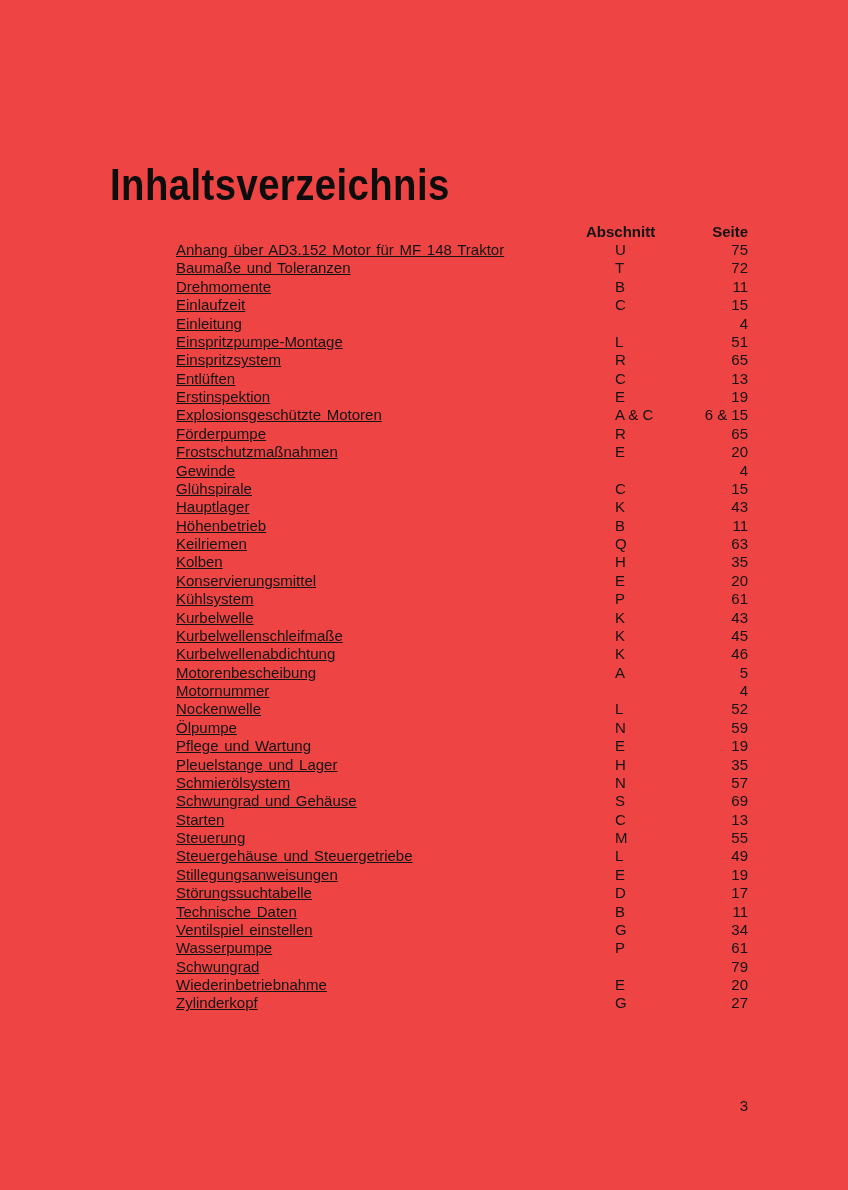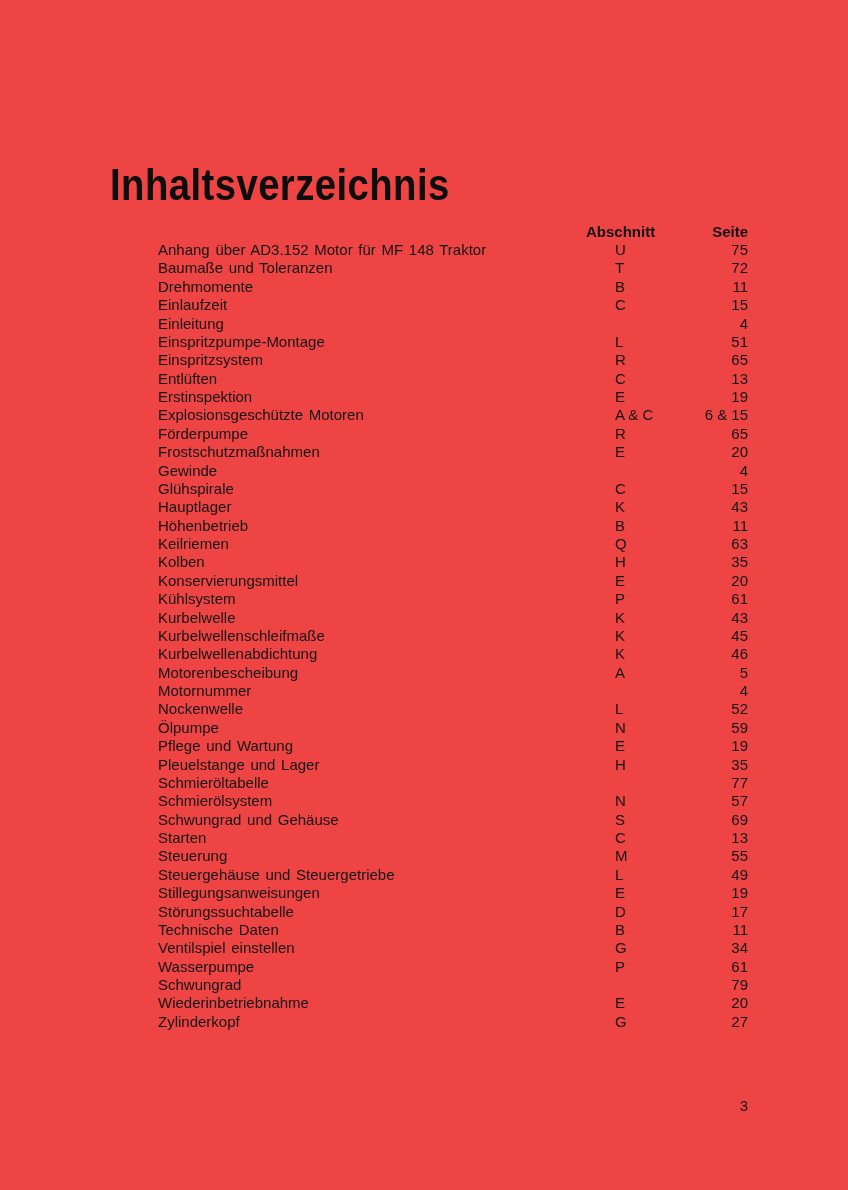--- a/index.html
+++ b/index.html
@@ -67,22 +67,23 @@
   }
   .toc-row {
     position: relative;
     height: 18.38px;
     font-size: 15px;
     line-height: 18.38px;
     word-spacing: 1.5px;
   }
   .c-title {
     position: absolute;
-    left: 158px;
-    white-space: nowrap;
+    left: 176px;
+    white-space: nowrap;
+    text-decoration: underline;
   }
   .c-sec {
     position: absolute;
     left: 615px;
     white-space: nowrap;
     word-spacing: 0;
   }
   .c-page {
     position: absolute;
     left: 648px;
@@ -255,25 +256,20 @@
           <span class="c-title">Pflege und Wartung</span>
           <span class="c-sec">E</span>
           <span class="c-page">19</span>
         </div>
         <div class="toc-row">
           <span class="c-title">Pleuelstange und Lager</span>
           <span class="c-sec">H</span>
           <span class="c-page">35</span>
         </div>
         <div class="toc-row">
-          <span class="c-title">Schmieröltabelle</span>
-          <span class="c-sec"></span>
-          <span class="c-page">77</span>
-        </div>
-        <div class="toc-row">
           <span class="c-title">Schmierölsystem</span>
           <span class="c-sec">N</span>
           <span class="c-page">57</span>
         </div>
         <div class="toc-row">
           <span class="c-title">Schwungrad und Gehäuse</span>
           <span class="c-sec">S</span>
           <span class="c-page">69</span>
         </div>
         <div class="toc-row">

